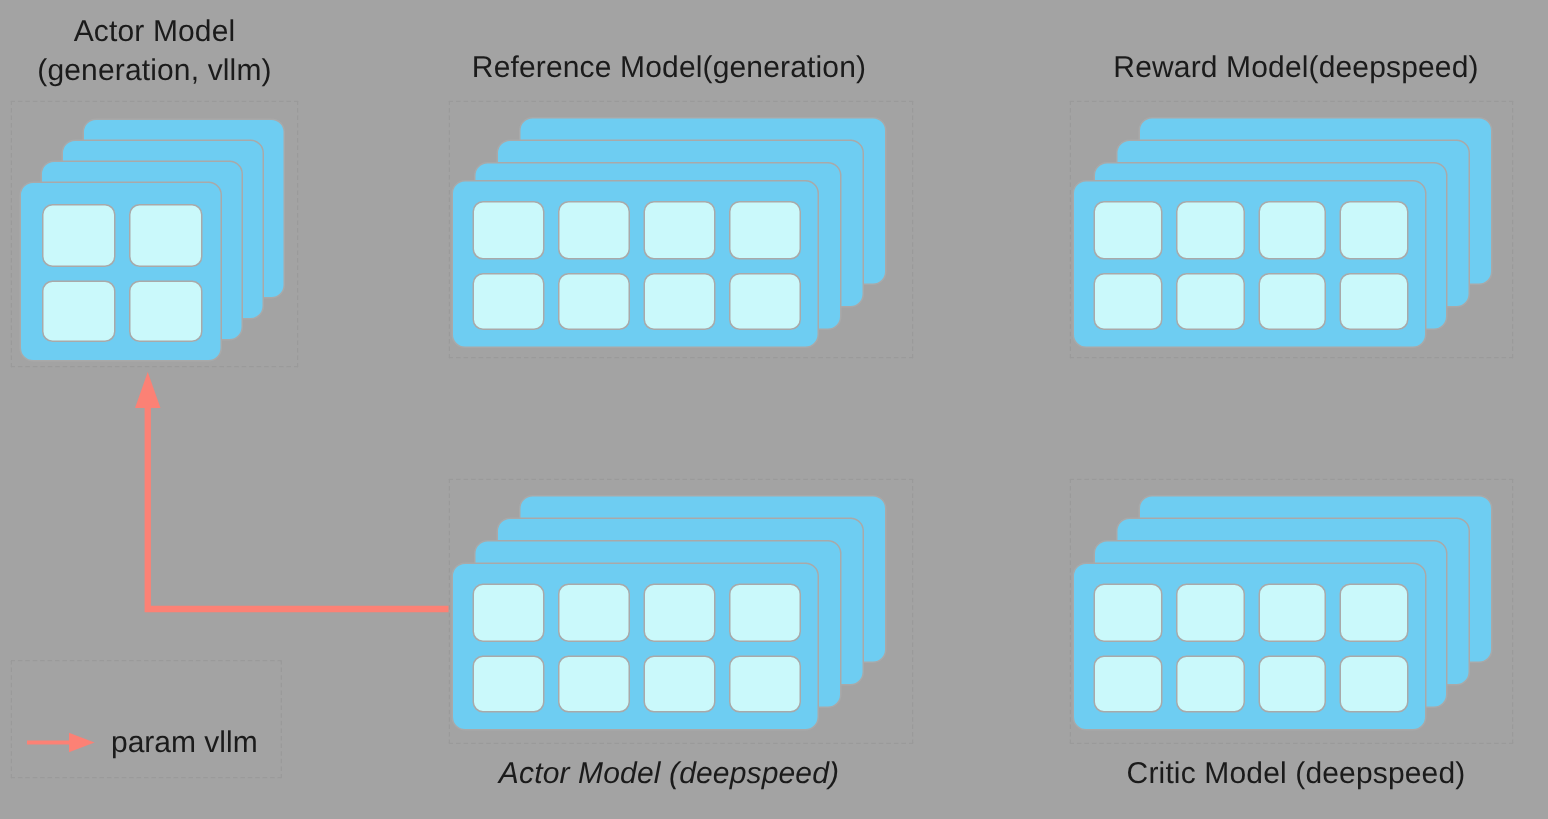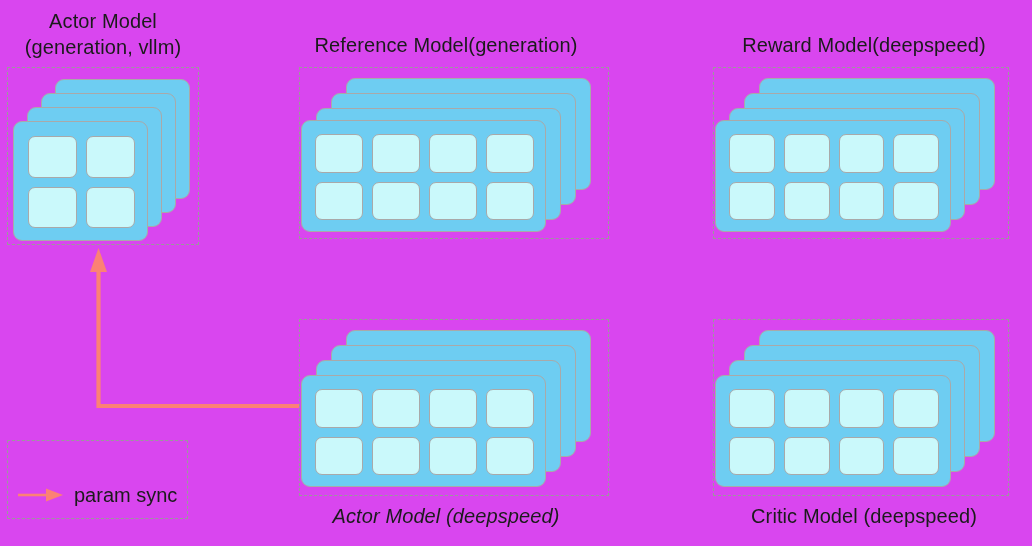--- a/index.html
+++ b/index.html
@@ -8,21 +8,21 @@
     background: #ffffff;
   }
   body {
     font-family: "Liberation Sans", sans-serif;
     -webkit-font-smoothing: antialiased;
   }
   #canvas {
     position: relative;
     width: 1032px;
     height: 546px;
-    background: #d946ef;
+    background: #a3a3a3;
     overflow: hidden;
   }
 
   
   .group-title {
     position: absolute;
     text-align: center;
     color: #1b1b1b;
     font-size: 20px;
     line-height: 26px;
@@ -218,16 +218,16 @@
     <polygon points="98.5,248 90,272 107,272" fill="#fc8175"></polygon>
   </svg>
 
   <div class="dashed-box" style="left:7px; top:440px; width:181px; height:79px;"></div>
 
   <div class="legend-row" style="left:17px; top:483px;">
     <svg class="legend-arrow-svg" width="48" height="16" viewBox="0 0 48 16">
       <line x1="1" y1="8" x2="32" y2="8" stroke="#fc8175" stroke-width="2.6" stroke-linecap="butt"></line>
       <polygon points="46,8 29,1.5 29,14.5" fill="#fc8175"></polygon>
     </svg>
-    <span class="legend-label">param sync</span>
+    <span class="legend-label">param vllm</span>
   </div>
 
 </div>
 
 </body></html>

